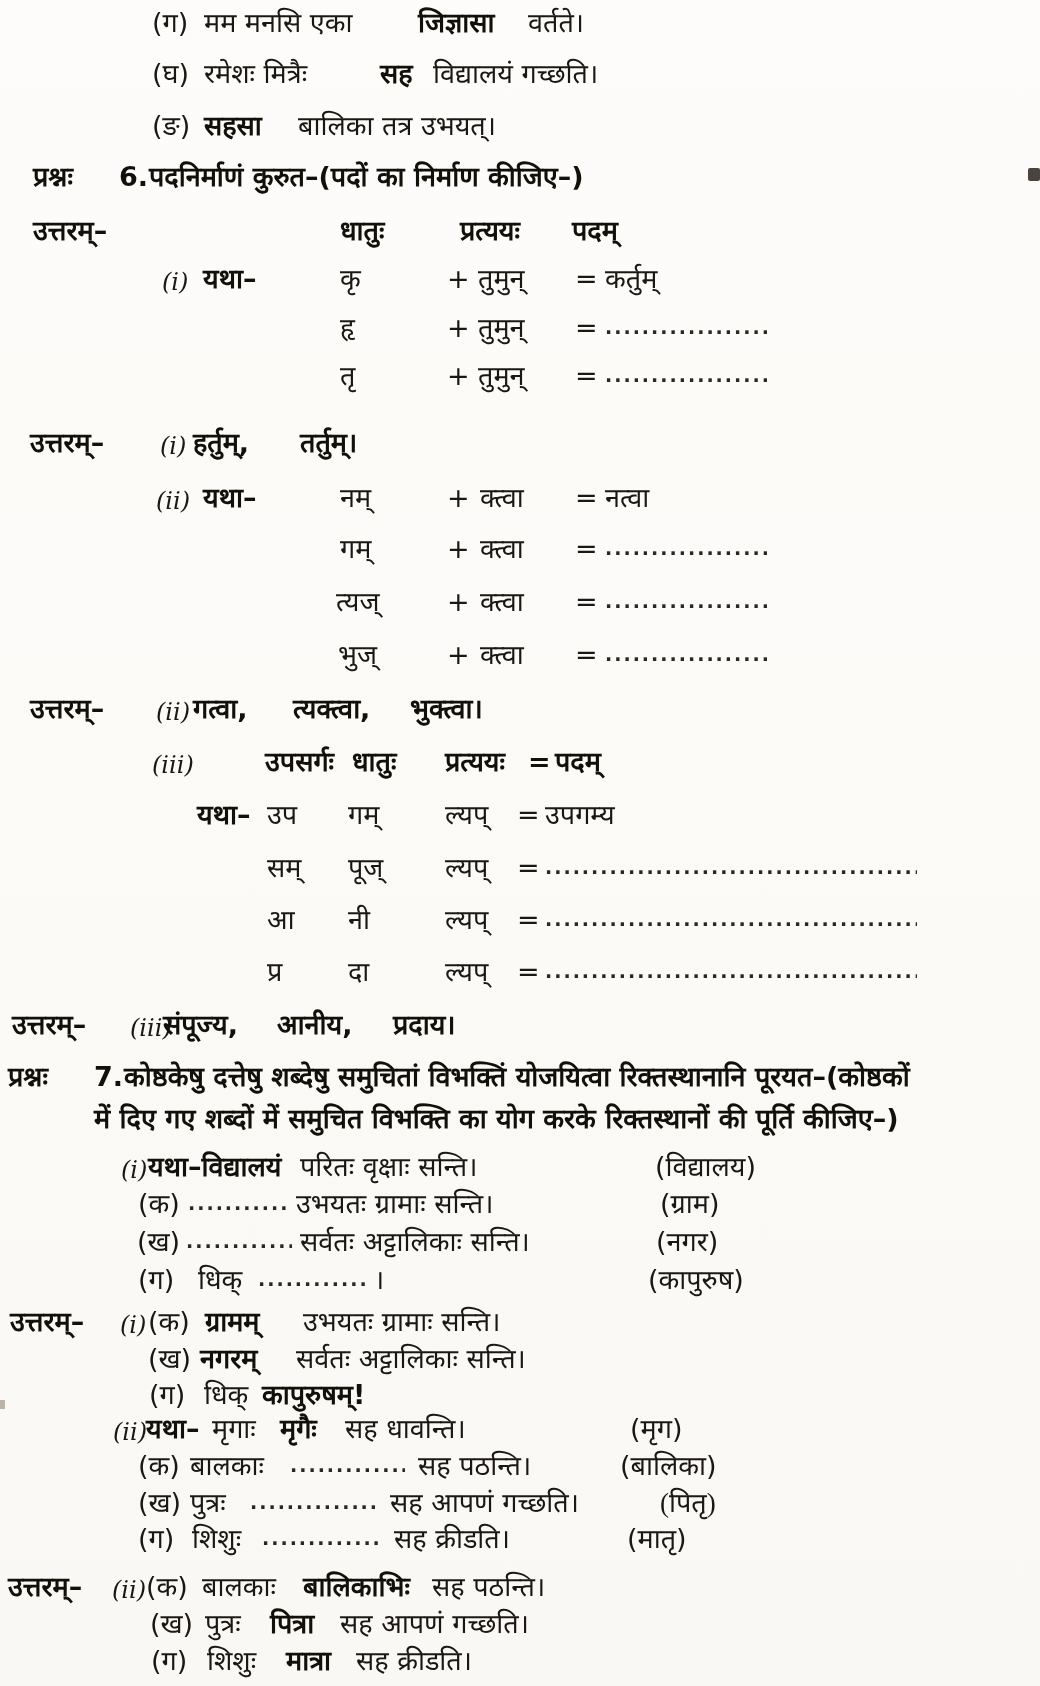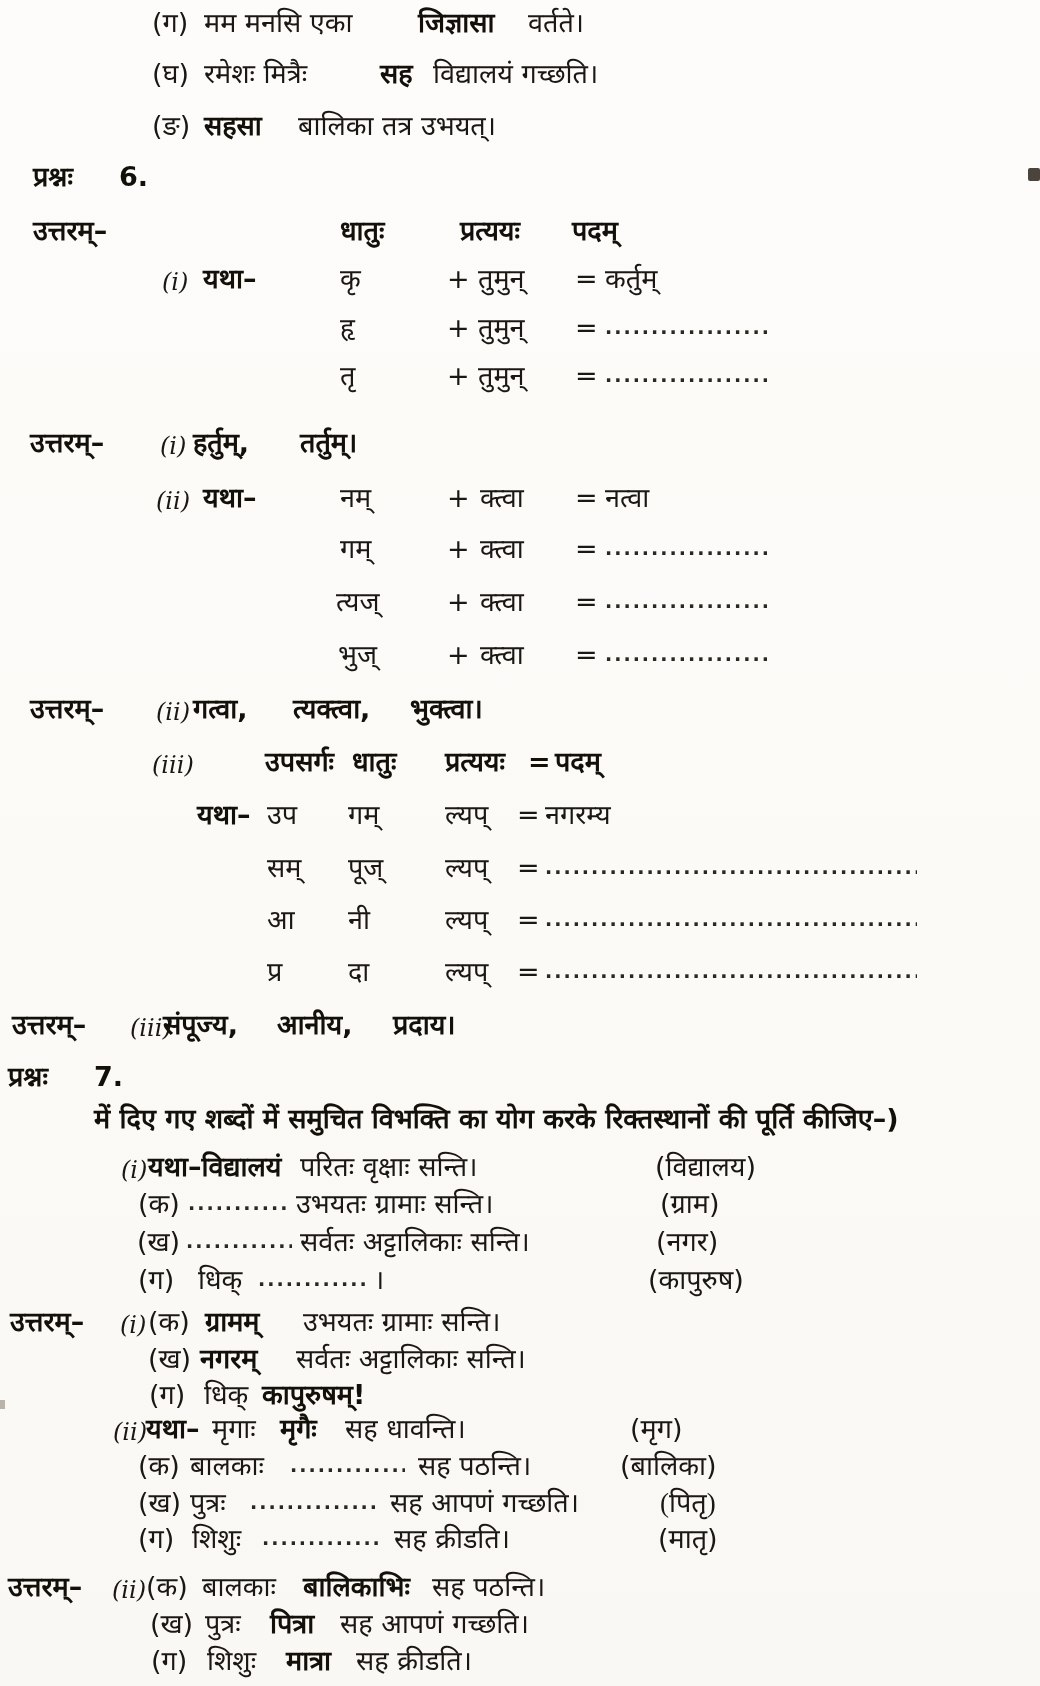--- a/index.html
+++ b/index.html
@@ -45,20 +45,21 @@
         <span class="seg" style="left: 433px;">विद्यालयं गच्छति।</span>
       </div>
       <div class="line" style="top: 109px;">
         <span class="seg" style="left: 152px;">(ङ)</span>
         <span class="seg b" style="left: 204px;">सहसा</span>
         <span class="seg" style="left: 298px;">बालिका तत्र उभयत्।</span>
       </div>
       <div class="line" style="top: 160px;">
         <span class="seg b" style="left: 33px;">प्रश्नः</span>
         <span class="seg b" style="left: 119px;">6.</span>
+        <span class="seg b" style="left: 149px;">पदनिर्माणं कुरुत–(पदों का निर्माण कीजिए–)</span>
       </div>
       <div class="line" style="top: 214px;">
         <span class="seg b" style="left: 33px;">उत्तरम्–</span>
         <span class="seg b" style="left: 340px;">धातुः</span>
         <span class="seg b" style="left: 460px;">प्रत्ययः</span>
         <span class="seg b" style="left: 572px;">पदम्</span>
       </div>
       <div class="line" style="top: 262px;">
         <span class="seg it" style="left: 162px;">(i)</span>
         <span class="seg b" style="left: 203px;">यथा–</span>
@@ -132,21 +133,21 @@
         <span class="seg b" style="left: 445px;">प्रत्ययः</span>
         <span class="seg b" style="left: 528px;">=</span>
         <span class="seg b" style="left: 555px;">पदम्</span>
       </div>
       <div class="line" style="top: 798px;">
         <span class="seg b" style="left: 197px;">यथा–</span>
         <span class="seg" style="left: 267px;">उप</span>
         <span class="seg" style="left: 348px;">गम्</span>
         <span class="seg" style="left: 445px;">ल्यप्</span>
         <span class="seg" style="left: 517px;">=</span>
-        <span class="seg" style="left: 545px;">नगरम्य</span>
+        <span class="seg" style="left: 545px;">उपगम्य</span>
       </div>
       <div class="line" style="top: 851px;">
         <span class="seg" style="left: 267px;">सम्</span>
         <span class="seg" style="left: 348px;">पूज्</span>
         <span class="seg" style="left: 445px;">ल्यप्</span>
         <span class="seg" style="left: 517px;">=</span>
         <span class="seg dots" style="left: 545px; width: 372px;">························································································································</span>
       </div>
       <div class="line" style="top: 903px;">
         <span class="seg" style="left: 267px;">आ</span>
@@ -165,20 +166,21 @@
       <div class="line" style="top: 1008px;">
         <span class="seg b" style="left: 12px;">उत्तरम्–</span>
         <span class="seg it" style="left: 130px;">(iii)</span>
         <span class="seg b" style="left: 163px;">संपूज्य,</span>
         <span class="seg b" style="left: 277px;">आनीय,</span>
         <span class="seg b" style="left: 393px;">प्रदाय।</span>
       </div>
       <div class="line" style="top: 1060px;">
         <span class="seg b" style="left: 8px;">प्रश्नः</span>
         <span class="seg b" style="left: 94px;">7.</span>
+        <span class="seg b" style="left: 124px;">कोष्ठकेषु दत्तेषु शब्देषु समुचितां विभक्तिं योजयित्वा रिक्तस्थानानि पूरयत–(कोष्ठकों</span>
       </div>
       <div class="line" style="top: 1102px;">
         <span class="seg b" style="left: 94px;">में दिए गए शब्दों में समुचित विभक्ति का योग करके रिक्तस्थानों की पूर्ति कीजिए–)</span>
       </div>
       <div class="line" style="top: 1150px;">
         <span class="seg it" style="left: 121px;">(i)</span>
         <span class="seg b" style="left: 148px;">यथा–विद्यालयं</span>
         <span class="seg" style="left: 300px;">परितः वृक्षाः सन्ति।</span>
         <span class="seg" style="left: 655px;">(विद्यालय)</span>
       </div>
@@ -238,21 +240,21 @@
         <span class="seg" style="left: 190px;">पुत्रः</span>
         <span class="seg dots" style="left: 250px; width: 128px;">························································································································</span>
         <span class="seg" style="left: 390px;">सह आपणं गच्छति।</span>
         <span class="seg" style="left: 660px; font-family: Liberation Serif, serif;">(पितृ)</span>
       </div>
       <div class="line" style="top: 1522px;">
         <span class="seg" style="left: 138px;">(ग)</span>
         <span class="seg" style="left: 192px;">शिशुः</span>
         <span class="seg dots" style="left: 262px; width: 120px;">························································································································</span>
         <span class="seg" style="left: 394px;">सह क्रीडति।</span>
-        <span class="seg" style="left: 658px;">(मातृ)</span>
+        <span class="seg" style="left: 627px;">(मातृ)</span>
       </div>
       <div class="line" style="top: 1570px;">
         <span class="seg b" style="left: 8px;">उत्तरम्–</span>
         <span class="seg it" style="left: 112px;">(ii)</span>
         <span class="seg" style="left: 146px;">(क)</span>
         <span class="seg" style="left: 202px;">बालकाः</span>
         <span class="seg b" style="left: 303px;">बालिकाभिः</span>
         <span class="seg" style="left: 432px;">सह पठन्ति।</span>
       </div>
       <div class="line" style="top: 1607px;">

